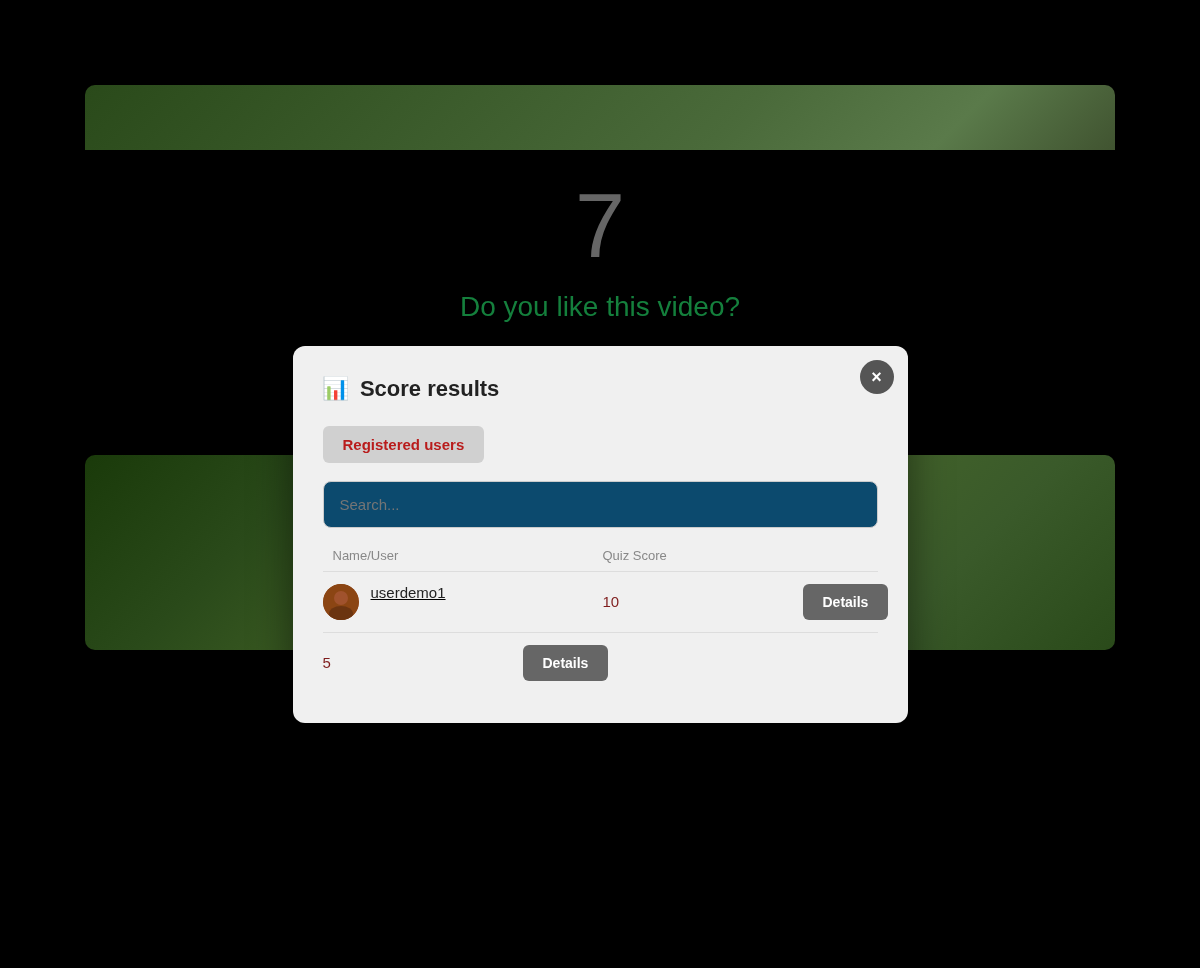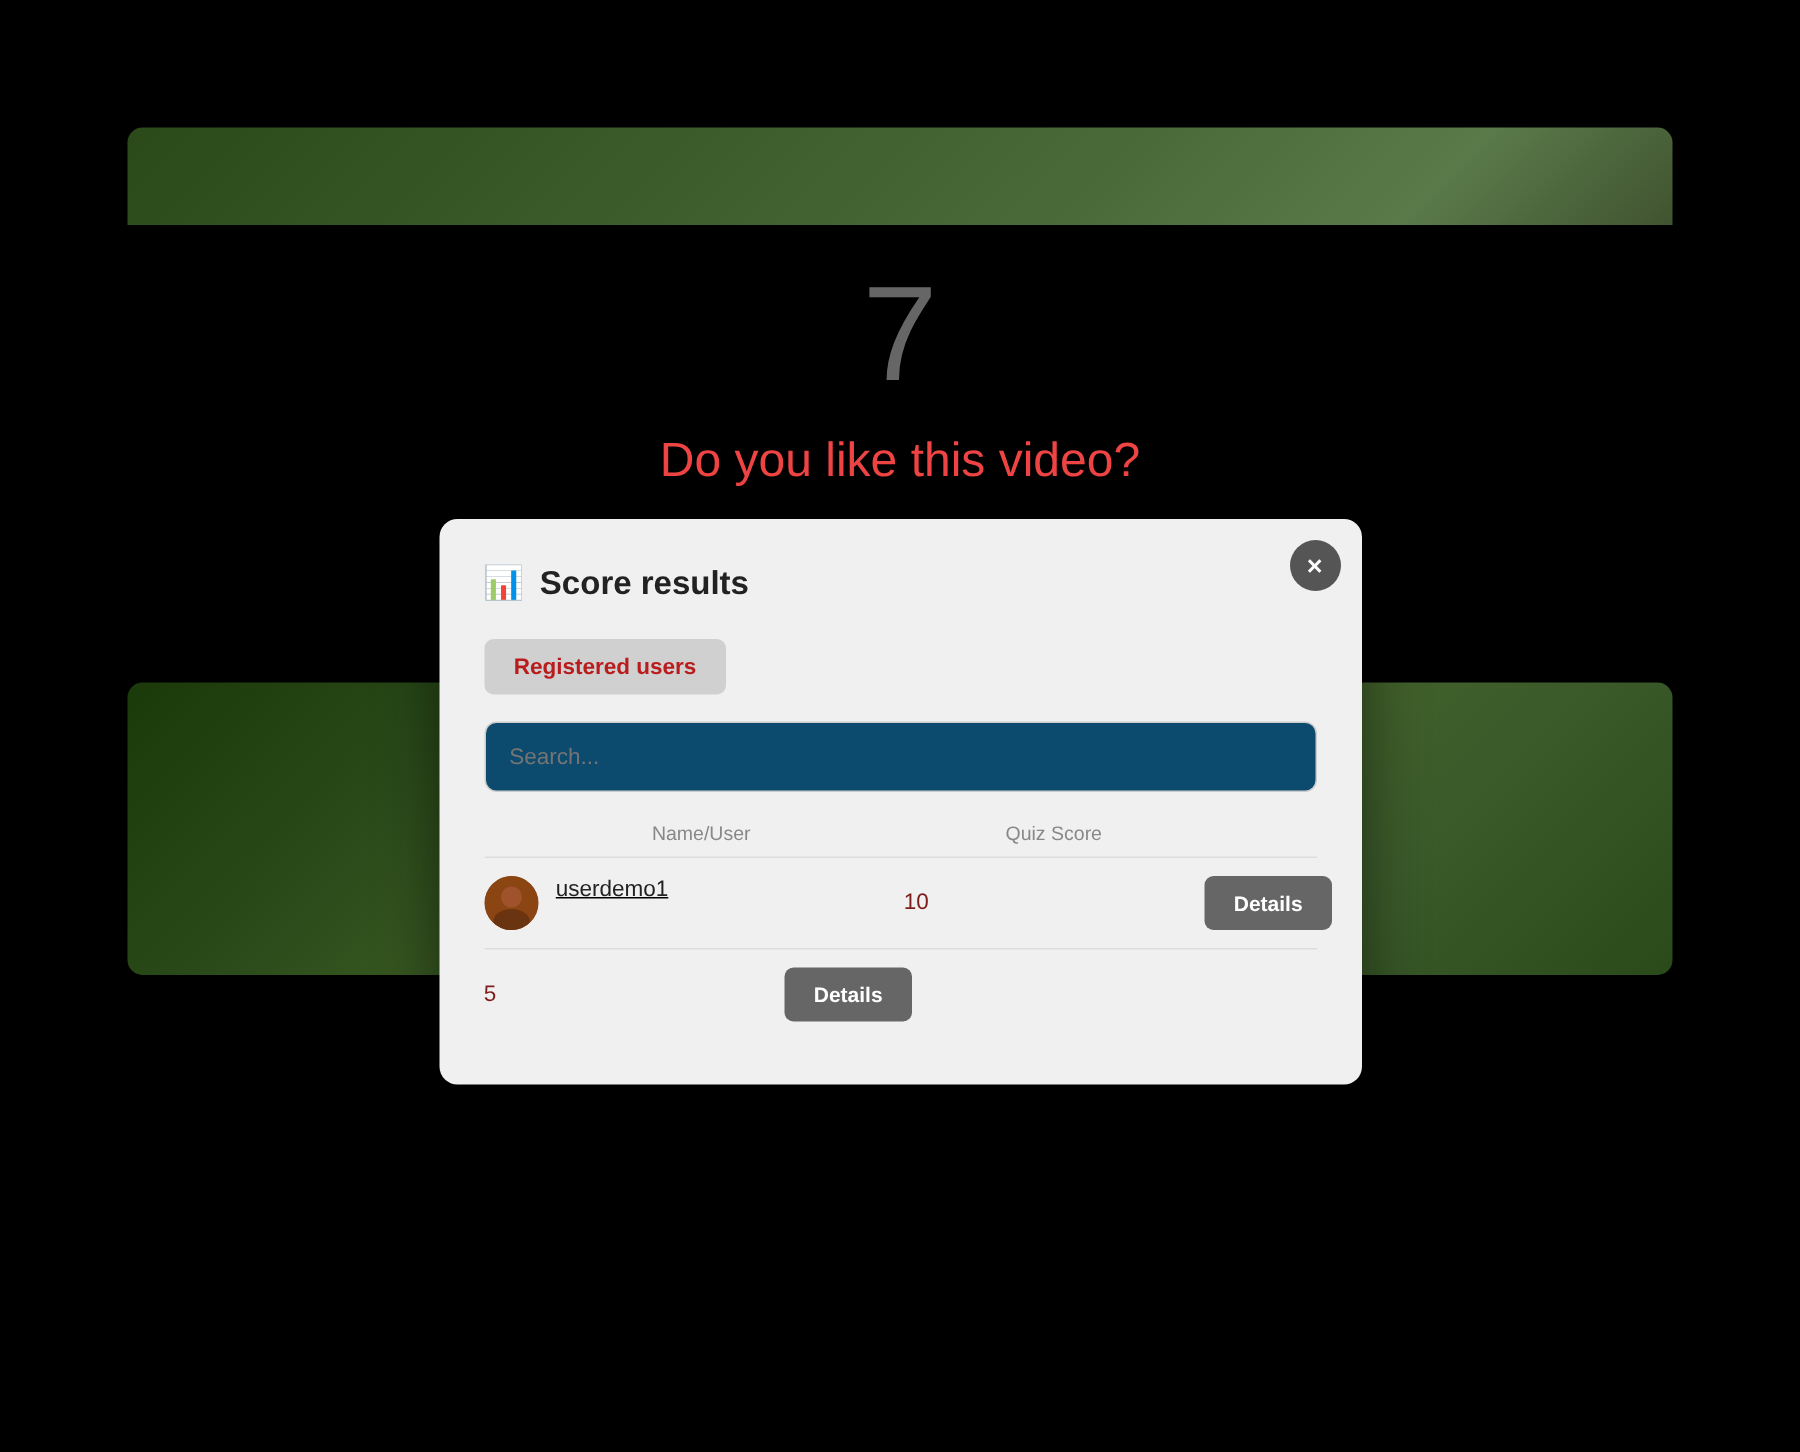--- a/index.html
+++ b/index.html
@@ -41,22 +41,22 @@
 
     .quiz-number {
       font-size: 90px;
       color: #666;
       font-weight: 300;
       line-height: 1;
       margin-bottom: 20px;
     }
 
     .quiz-question {
-      font-size: 32px;
-      color: #ef4444;
+      font-size: 28px;
+      color: #15803d;
       margin-bottom: 24px;
       font-weight: 400;
     }
 
     .quiz-options {
       display: flex;
       flex-direction: column;
       align-items: flex-start;
       gap: 10px;
     }
@@ -167,21 +167,20 @@
       margin-bottom: 16px;
       outline: none;
     }
 
     .table-header {
       display: flex;
       padding: 4px 0 8px 0;
       color: #888;
       font-size: 13px;
       font-weight: 500;
-      text-align: center;
     }
 
     .col-name { flex: 0 0 280px; padding-left: 10px; }
     .col-score { flex: 0 0 200px; }
     .col-action { flex: 1; }
 
     .table-row {
       display: flex;
       align-items: center;
       padding: 12px 0;

